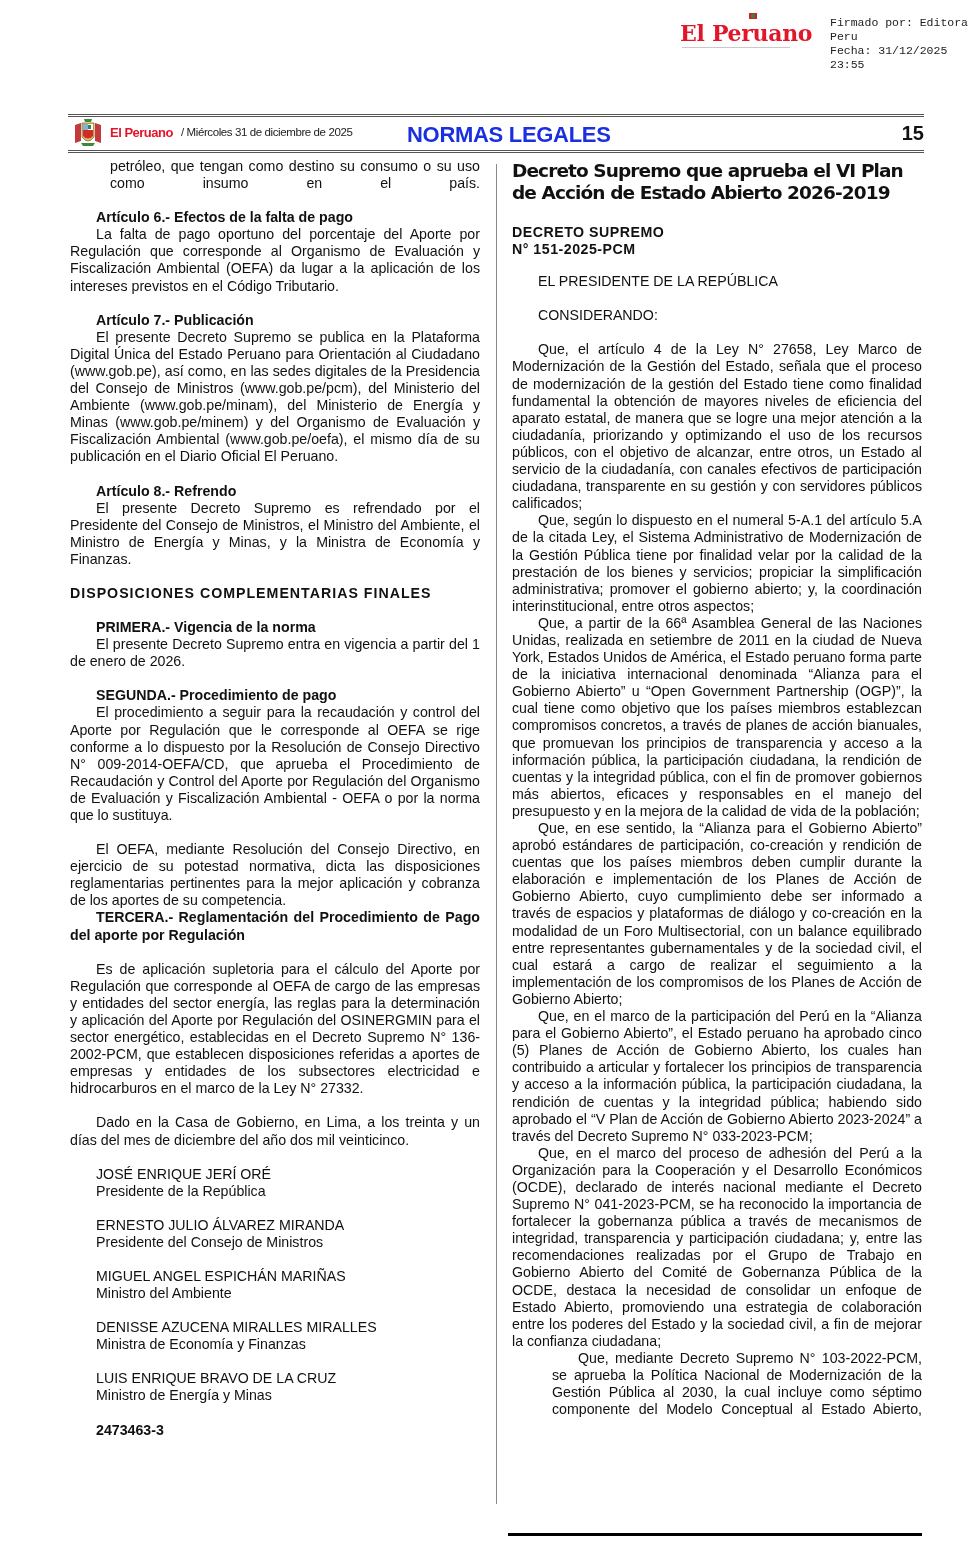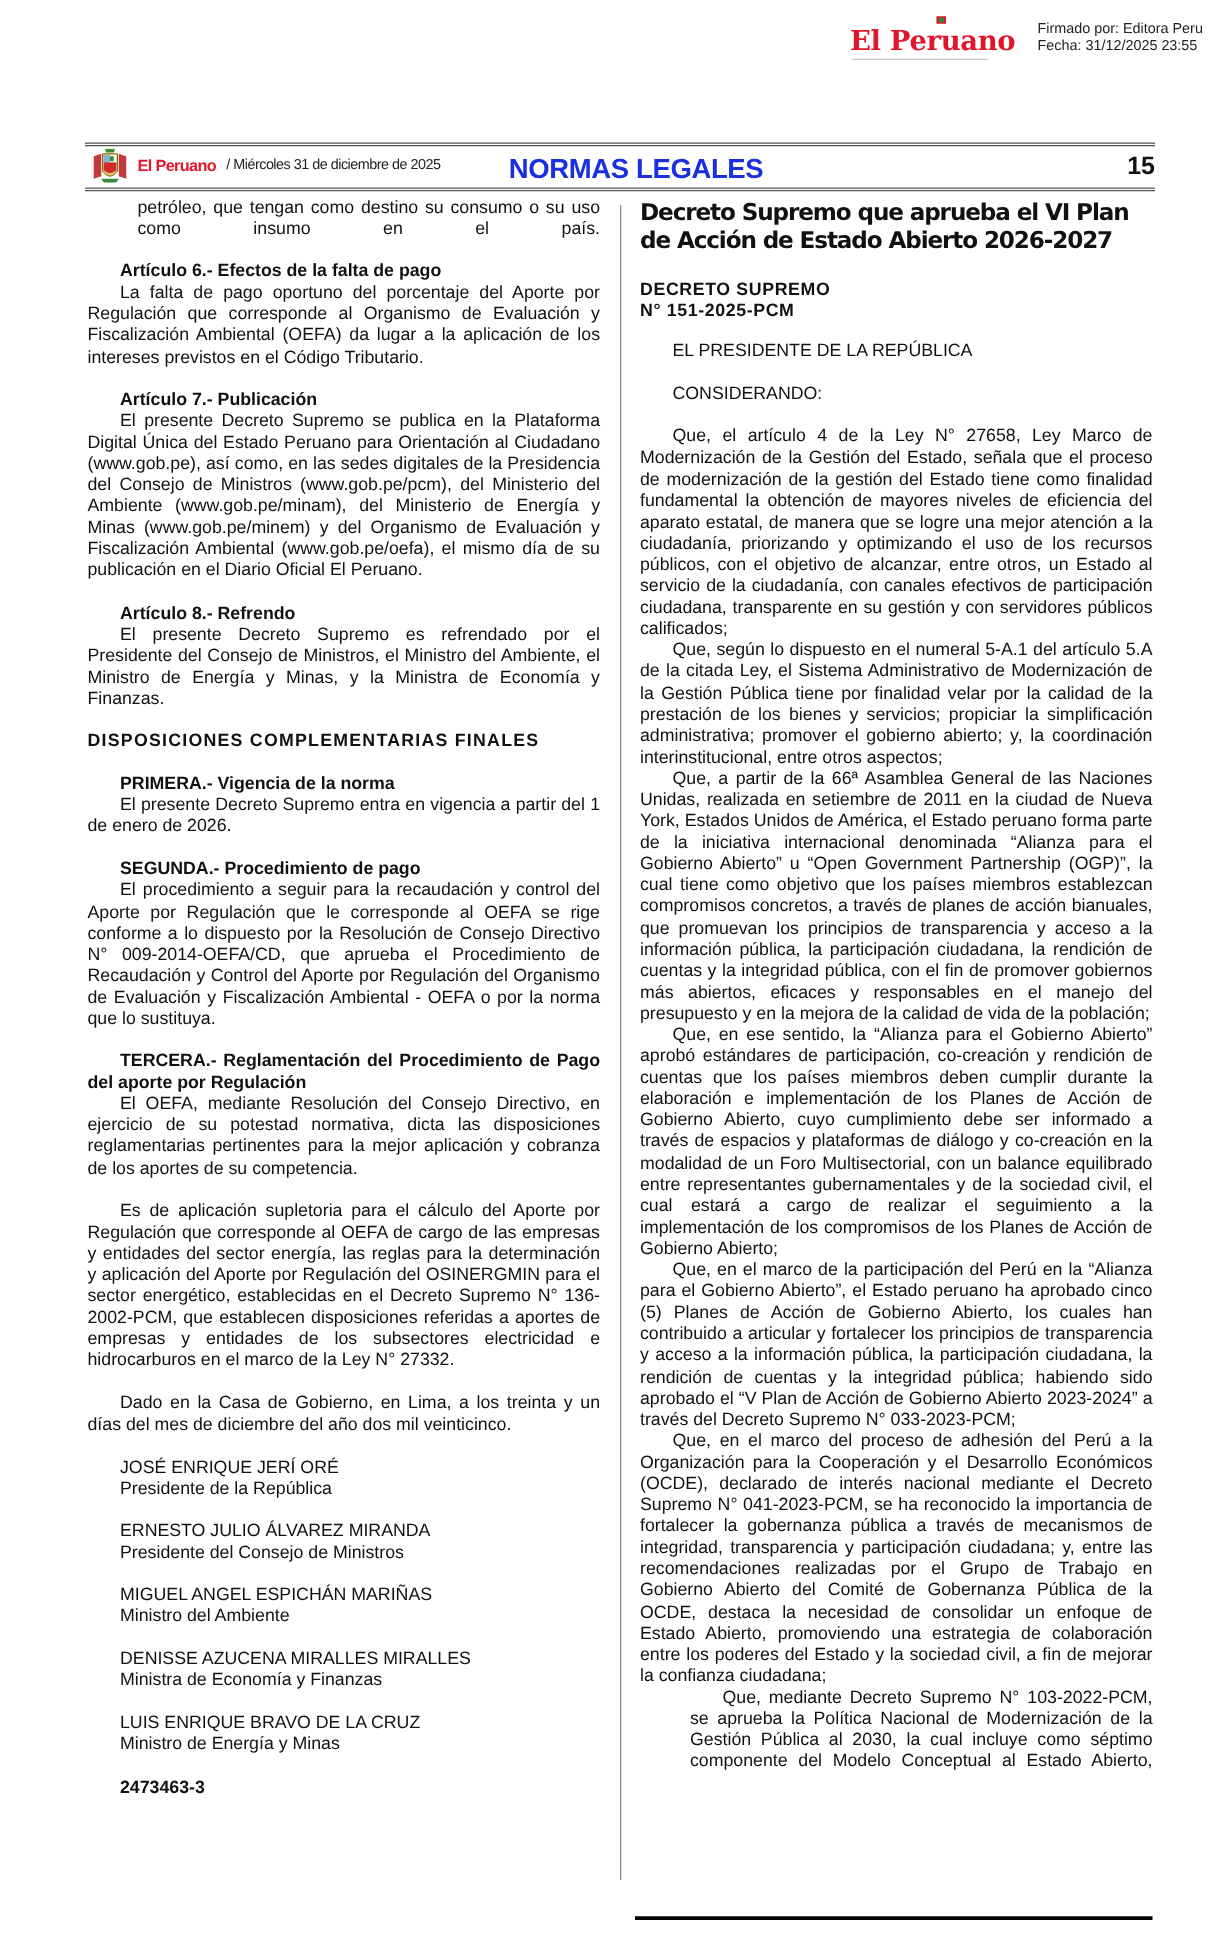--- a/index.html
+++ b/index.html
@@ -5,21 +5,21 @@
   * { box-sizing: border-box; margin: 0; padding: 0; }
   html, body { width: 978px; height: 1559px; background: #ffffff; overflow: hidden; }
   body { position: relative; font-family: "Liberation Sans", sans-serif; color: #000; }
 
   
   .stamp { position: absolute; top: 14px; left: 678px; width: 300px; height: 34px; }
   .stamp-logo { position: absolute; left: 2px; top: 8px; font-family: "DejaVu Serif", serif; font-weight: bold;
                 font-size: 22px; color: #e2162b; letter-spacing: -0.3px; line-height: 22px; }
   .stamp-logo-emblem { position: absolute; left: 71px; top: -2px; width: 8px; height: 8px; }
   .stamp-logo-rule { position: absolute; left: 4px; top: 33px; width: 108px; height: 1px; background: #c9c9c9; }
-  .stamp-text { position: absolute; left: 152px; top: 2px; font-size: 11.5px; line-height: 14px; color: #222; }
+  .stamp-text { position: absolute; left: 152px; top: 2px; font-size: 11.5px; line-height: 14px; color: #222; font-family: Liberation Mono, monospace; }
 
   
   .hdr-rule-top { position: absolute; left: 68px; top: 114px; width: 856px; height: 3px; border-top: 1px solid #555; border-bottom: 1px solid #555; }
   .hdr-rule-bot { position: absolute; left: 68px; top: 150px; width: 856px; height: 3px; border-top: 1px solid #555; border-bottom: 1px solid #555; }
   .hdr { position: absolute; left: 70px; top: 118px; width: 854px; height: 30px; }
   .hdr-emblem { position: absolute; left: 3px; top: 1px; width: 30px; height: 28px; }
   .hdr-brand { position: absolute; left: 40px; top: 7px; font-size: 13px; font-weight: bold; color: #e2162b; letter-spacing: -0.5px; }
   .hdr-date { position: absolute; left: 111px; top: 8px; font-size: 11.5px; color: #222; letter-spacing: -0.4px; }
   .hdr-section { position: absolute; left: 337px; top: 4px; font-size: 22px; font-weight: bold; color: #1a2fe0; letter-spacing: -0.3px; }
   .hdr-page { position: absolute; right: 0; top: 4px; font-size: 20px; font-weight: bold; color: #111; }
@@ -96,22 +96,22 @@
   <div class="gap"></div>
 
   <div class="h">PRIMERA.- Vigencia de la norma</div>
   <p class="j">El presente Decreto Supremo entra en vigencia a partir del 1 de enero de 2026.</p>
   <div class="gap"></div>
 
   <div class="h">SEGUNDA.- Procedimiento de pago</div>
   <p class="j">El procedimiento a seguir para la recaudación y control del Aporte por Regulación que le corresponde al OEFA se rige conforme a lo dispuesto por la Resolución de Consejo Directivo N° 009-2014-OEFA/CD, que aprueba el Procedimiento de Recaudación y Control del Aporte por Regulación del Organismo de Evaluación y Fiscalización Ambiental - OEFA o por la norma que lo sustituya.</p>
   <div class="gap"></div>
 
+  <p class="j">El OEFA, mediante Resolución del Consejo Directivo, en ejercicio de su potestad normativa, dicta las disposiciones reglamentarias pertinentes para la mejor aplicación y cobranza de los aportes de su competencia.</p>
   <p class="j" style="font-weight:bold">TERCERA.- Reglamentación del Procedimiento de Pago del aporte por Regulación</p>
-  <p class="j">El OEFA, mediante Resolución del Consejo Directivo, en ejercicio de su potestad normativa, dicta las disposiciones reglamentarias pertinentes para la mejor aplicación y cobranza de los aportes de su competencia.</p>
   <div class="gap"></div>
 
   <p class="j">Es de aplicación supletoria para el cálculo del Aporte por Regulación que corresponde al OEFA de cargo de las empresas y entidades del sector energía, las reglas para la determinación y aplicación del Aporte por Regulación del OSINERGMIN para el sector energético, establecidas en el Decreto Supremo N° 136-2002-PCM, que establecen disposiciones referidas a aportes de empresas y entidades de los subsectores electricidad e hidrocarburos en el marco de la Ley N° 27332.</p>
   <div class="gap"></div>
 
   <p class="j">Dado en la Casa de Gobierno, en Lima, a los treinta y un días del mes de diciembre del año dos mil veinticinco.</p>
   <div class="gap"></div>
 
   <div>
     <div class="sig-name">JOSÉ ENRIQUE JERÍ ORÉ</div>
@@ -129,21 +129,21 @@
     <div class="sig-name">LUIS ENRIQUE BRAVO DE LA CRUZ</div>
     <div class="sig-role">Ministro de Energía y Minas</div>
   </div>
   <div class="gap"></div>
   <div class="h">2473463-3</div>
 </div>
 
 <div class="col-divider"></div>
 
 <div class="col col-right">
-  <div class="doc-title">Decreto Supremo que aprueba el VI Plan de Acción de Estado Abierto 2026-2027</div>
+  <div class="doc-title">Decreto Supremo que aprueba el VI Plan de Acción de Estado Abierto 2026-2019</div>
   <div style="height:20px"></div>
   <div class="center-bold">DECRETO SUPREMO</div>
   <div class="center-bold">N° 151-2025-PCM</div>
   <div style="height:15px"></div>
   <div class="ind">EL PRESIDENTE DE LA REPÚBLICA</div>
   <div style="height:17px"></div>
   <div class="ind">CONSIDERANDO:</div>
   <div style="height:17px"></div>
   <p class="j">Que, el artículo 4 de la Ley N° 27658, Ley Marco de Modernización de la Gestión del Estado, señala que el proceso de modernización de la gestión del Estado tiene como finalidad fundamental la obtención de mayores niveles de eficiencia del aparato estatal, de manera que se logre una mejor atención a la ciudadanía, priorizando y optimizando el uso de los recursos públicos, con el objetivo de alcanzar, entre otros, un Estado al servicio de la ciudadanía, con canales efectivos de participación ciudadana, transparente en su gestión y con servidores públicos calificados;</p>
   <p class="j">Que, según lo dispuesto en el numeral 5-A.1 del artículo 5.A de la citada Ley, el Sistema Administrativo de Modernización de la Gestión Pública tiene por finalidad velar por la calidad de la prestación de los bienes y servicios; propiciar la simplificación administrativa; promover el gobierno abierto; y, la coordinación interinstitucional, entre otros aspectos;</p>

